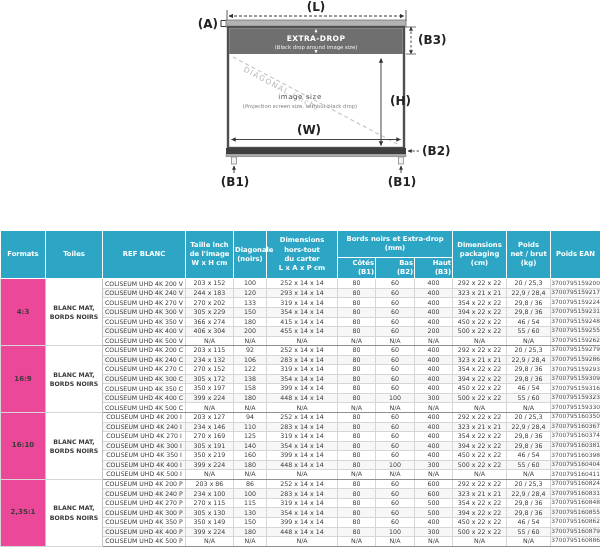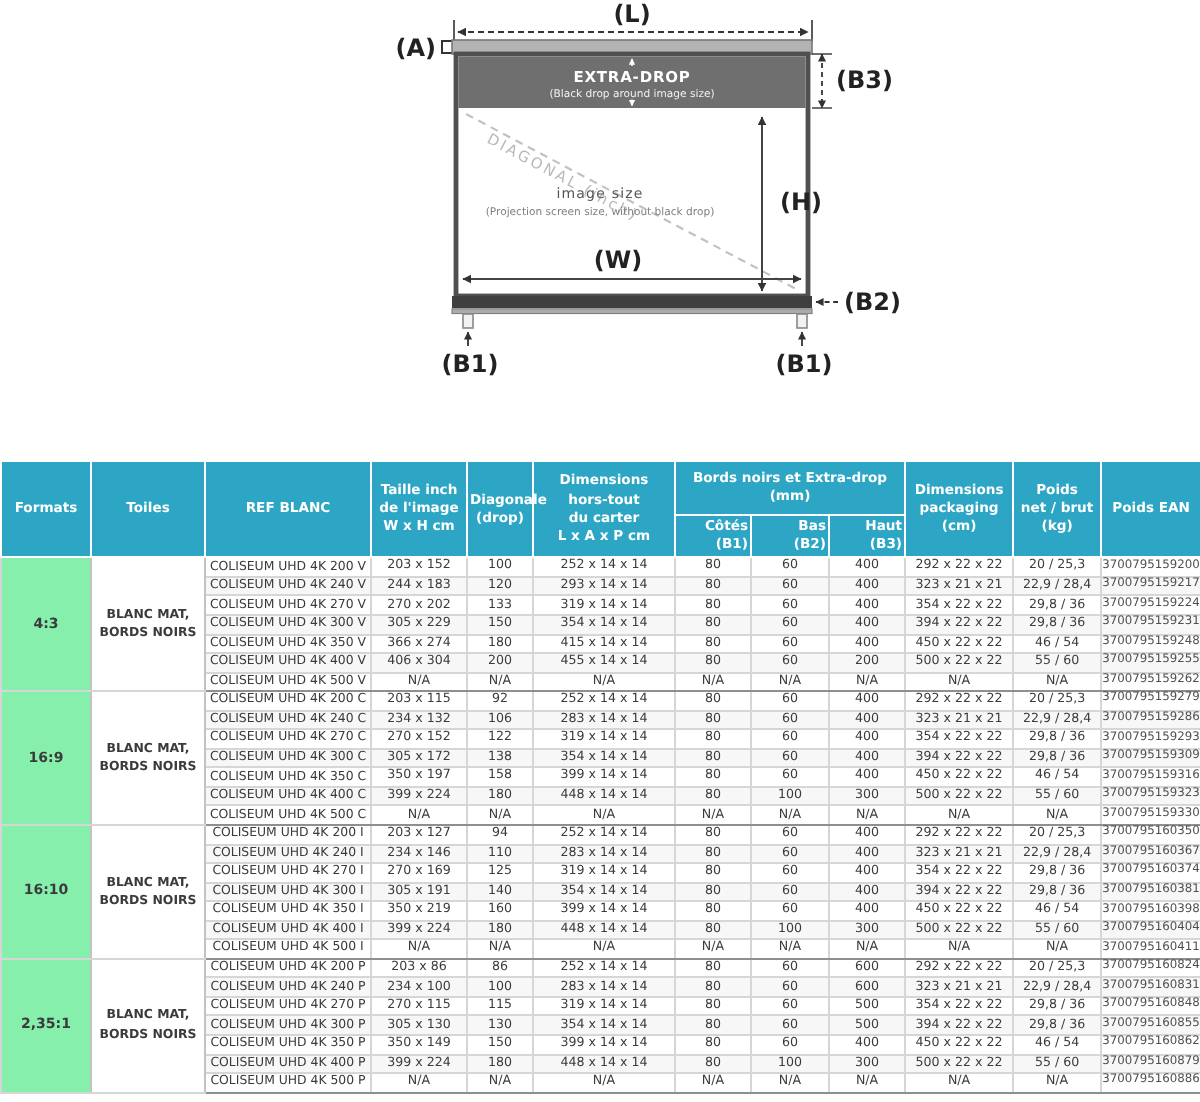--- a/index.html
+++ b/index.html
@@ -9,21 +9,21 @@
   .dim-label{font-size:12px;font-weight:bold;fill:#222;}
   .spec-table{border-collapse:collapse;table-layout:fixed;width:600px;margin-top:5px;border:1px solid #b8b8b8;}
   .spec-table thead th{background:#2CA6C4;color:#fff;border:1px solid #fff;
     font-size:6.8px;font-weight:bold;white-space:pre-line;line-height:1.35;padding:1px 1px;text-align:center;}
   .spec-table thead tr.h1 th{height:24px;}
   .spec-table thead tr.h2 th{height:18px;text-align:right;}
   .spec-table tbody td{border:1px solid #d6d6d6;font-size:6.3px;color:#3b3b3b;
     text-align:center;vertical-align:middle;padding:0;height:8.55px;line-height:1;background:#fff;}
   .spec-table tbody tr.alt td{background:#f7f7f7;}
   .spec-table tbody tr.sec-end td{border-bottom:1px solid #8f8f8f;}
-  .spec-table tbody td.fmt{font-weight:bold;font-size:7px;background:#86efac;border-right:1px solid #c2c2c2;}
+  .spec-table tbody td.fmt{font-weight:bold;font-size:7px;background:#ec4899;border-right:1px solid #c2c2c2;}
   .spec-table tbody td.toile{font-weight:bold;font-size:6.2px;white-space:pre-line;line-height:1.5;background:#fff;border-right:1px solid #c2c2c2;}
   .spec-table tbody td.c-ref{font-size:6.2px;}
   .spec-table tbody td.c-ean{font-size:5.9px;color:#4f4f4f;}
 </style>
 </head>
 <body>
 
 <div class="diagram-wrap">
 <svg width="600" height="225" viewBox="0 0 600 225">
   <defs>
@@ -102,21 +102,21 @@
   </colgroup>
   <thead>
     <tr class="h1">
       <th rowspan="2">Formats</th>
       <th rowspan="2">Toiles</th>
       <th rowspan="2">REF BLANC</th>
       <th rowspan="2">Taille inch
 de l'image
 W x H cm</th>
       <th rowspan="2">Diagonale
-(drop)</th>
+(noirs)</th>
       <th rowspan="2">Dimensions
 hors-tout
 du carter
 L x A x P cm</th>
       <th colspan="3">Bords noirs et Extra-drop (mm)</th>
       <th rowspan="2">Dimensions
 packaging
 (cm)</th>
       <th rowspan="2">Poids
 net / brut

